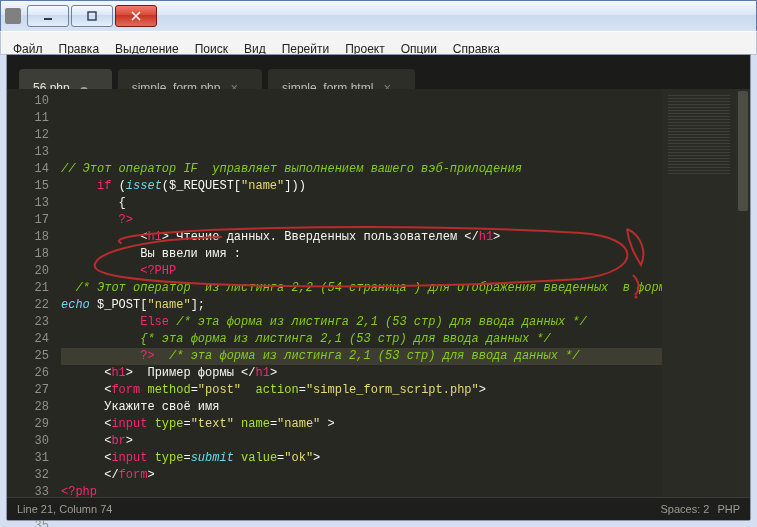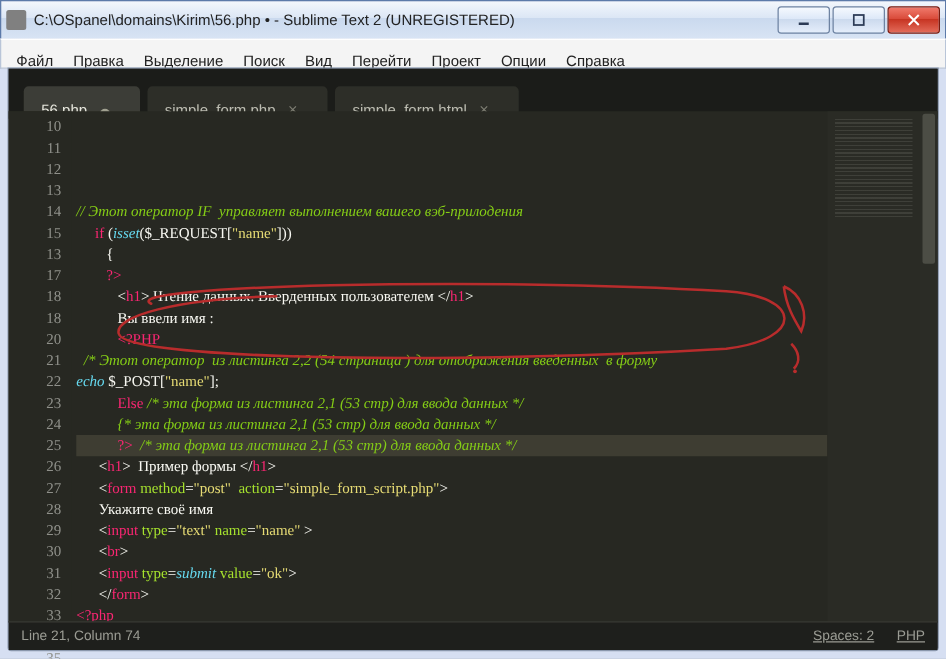--- a/index.html
+++ b/index.html
@@ -28,21 +28,21 @@
   
   .tabs{height:34px;background:#1b1c19;display:flex;align-items:flex-end;padding:6px 10px 0 12px;gap:6px;}
   .tab{height:26px;padding:0 24px 0 14px;border-radius:4px 4px 0 0;display:flex;align-items:flex-end;
     font-size:12px;color:#bdbdb2;background:#2d2e28;position:relative;cursor:default;}
   .tab.active{background:#3c3d37;color:#e6e6dc;}
   .tab .dirty{width:8px;height:8px;border-radius:50%;background:#a0a090;margin-left:10px;}
   .tab .close{margin-left:10px;color:#7d7d72;font-size:13px;}
 
   
   .code-wrap{position:absolute;top:34px;bottom:22px;left:0;right:0;display:flex;background:#272822;
-    font-family:Liberation Serif, serif;font-size:12px;line-height:17px;justify-content:flex-end;}
+    font-family:Liberation Mono, monospace;font-size:12px;line-height:17px;justify-content:flex-end;}
   .gutter{width:42px;text-align:right;color:#8f908a;padding:4px 8px 4px 0;background:#272822;user-select:none;}
   .gutter div{height:17px;}
   .code{flex:1;padding:4px 0 4px 4px;white-space:pre;color:#f8f8f2;overflow:hidden;position:relative;}
   .code div{height:17px;}
   .code .row{display:block;}
   .current-line{background:#3e3d32;}
 
   
   .minimap{width:74px;background:#2a2b25;position:relative;}
   .minimap-inner{position:absolute;top:6px;left:6px;right:6px;height:80px;
@@ -60,28 +60,27 @@
   .punct{color:#f8f8f2;}
   .var{color:#f8f8f2;}
   .ent{color:#66d9ef;font-style:italic;}
 
   .circle-annot{position:absolute;pointer-events:none;}
 
   
   .statusbar{position:absolute;left:0;right:0;bottom:0;height:22px;background:#1e1f1c;
     border-top:1px solid #3a3b35;display:flex;align-items:center;color:#9b9c94;font-size:11px;
     padding:0 10px;font-family:"Segoe UI",Tahoma,sans-serif;justify-content:space-between;}
-  .statusbar .right{display:flex;gap:18px;text-decoration:underline;}
+  .statusbar .right{display:flex;gap:8px;}
 </style>
 </head>
 <body>
 
 <div class="titlebar">
   <div class="icon"></div>
-  <div class="title">C:\OSpanel\domains\Kirim\56.php • - Sublime Text 2 (UNREGISTERED)</div>
   <div class="win-buttons">
     <div class="win-btn">
       <svg width="10" height="10">
           <rect x="1" y="7" width="8" height="2" fill="#2b3a55"></rect>
         </svg>
     </div>
     <div class="win-btn">
       <svg width="10" height="10">
           <rect x="1" y="1" width="8" height="8" fill="none" stroke="#2b3a55" stroke-width="1.4"></rect>
         </svg>

